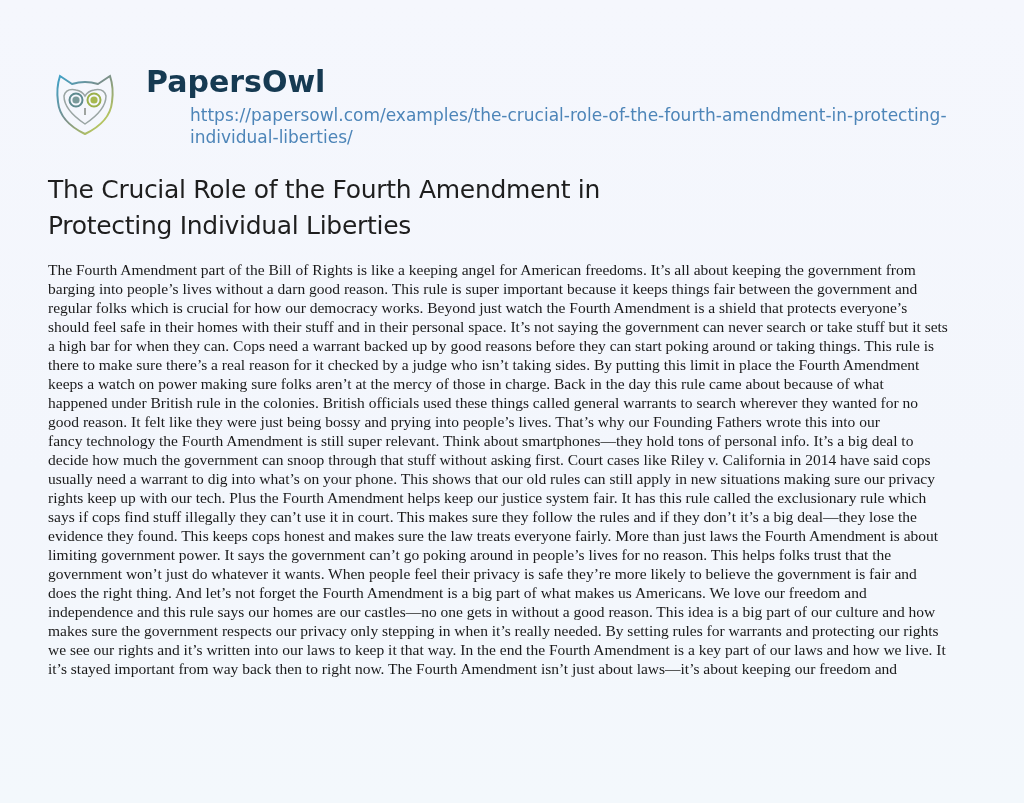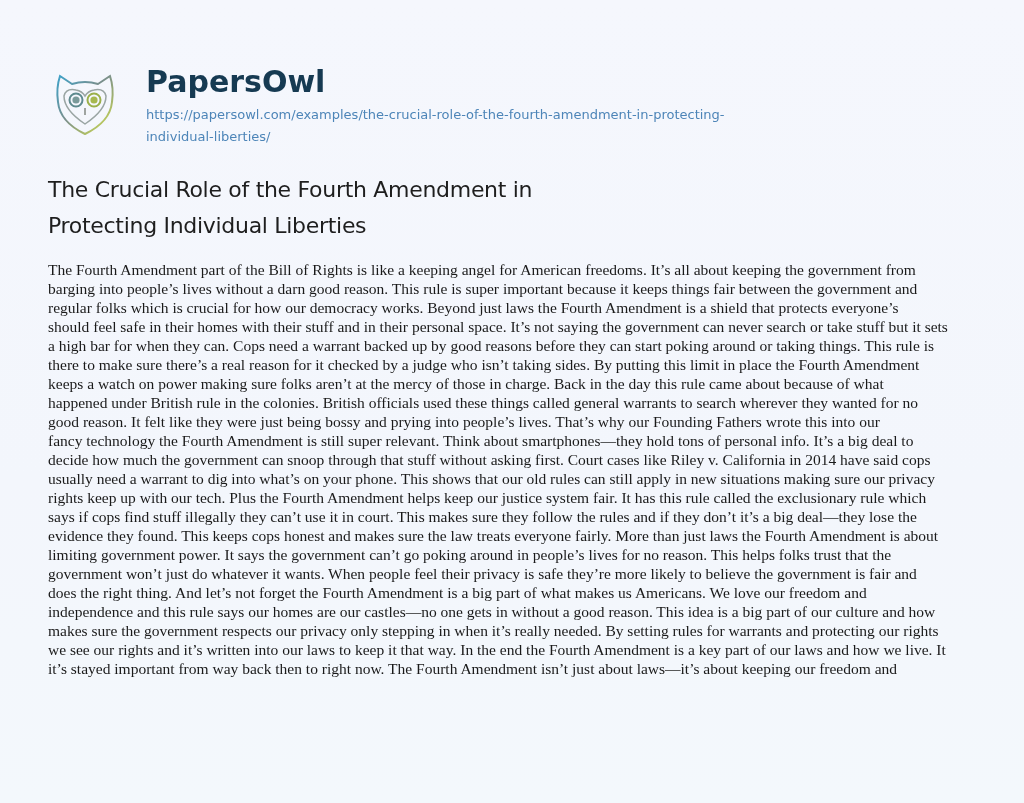--- a/index.html
+++ b/index.html
@@ -42,33 +42,34 @@
       font-family: "DejaVu Sans", sans-serif;
       font-weight: bold;
       font-size: 30px;
       color: #163a52;
       letter-spacing: 0px;
       line-height: 36px;
       margin-top: 2px;
     }
     .brand-url {
       font-family: "DejaVu Sans", sans-serif;
-      font-size: 13px;
+      font-size: 17px;
       line-height: 22px;
       color: #4d85b8;
       margin-top: 4px;
       width: 780px;
+      margin-left: 44px;
     }
     .brand-url .line { display: block; white-space: nowrap; }
     .title {
       position: absolute;
       left: 48px;
       top: 172px;
       font-family: "DejaVu Sans", sans-serif;
-      font-size: 22px;
+      font-size: 25px;
       line-height: 36px;
       color: #1e1e1e;
       font-weight: normal;
       margin: 0;
       letter-spacing: -0.3px;
     }
     .title .line { display: block; white-space: nowrap; }
     .body-text {
       position: absolute;
       left: 48px;
@@ -121,21 +122,21 @@
   </div>
 
   <h1 class="title">
     <span class="line">The Crucial Role of the Fourth Amendment in</span>
     <span class="line">Protecting Individual Liberties</span>
   </h1>
 
   <div class="body-text">
     <span class="line">The Fourth Amendment part of the Bill of Rights is like a keeping angel for American freedoms. It’s all about keeping the government from</span>
     <span class="line">barging into people’s lives without a darn good reason. This rule is super important because it keeps things fair between the government and</span>
-    <span class="line">regular folks which is crucial for how our democracy works. Beyond just laws the Fourth Amendment is a shield that protects everyone’s</span>
+    <span class="line">regular folks which is crucial for how our democracy works. Beyond just watch the Fourth Amendment is a shield that protects everyone’s</span>
     <span class="line">should feel safe in their homes with their stuff and in their personal space. It’s not saying the government can never search or take stuff but it sets</span>
     <span class="line">a high bar for when they can. Cops need a warrant backed up by good reasons before they can start poking around or taking things. This rule is</span>
     <span class="line">there to make sure there’s a real reason for it checked by a judge who isn’t taking sides. By putting this limit in place the Fourth Amendment</span>
     <span class="line">keeps a watch on power making sure folks aren’t at the mercy of those in charge. Back in the day this rule came about because of what</span>
     <span class="line">happened under British rule in the colonies. British officials used these things called general warrants to search wherever they wanted for no</span>
     <span class="line">good reason. It felt like they were just being bossy and prying into people’s lives. That’s why our Founding Fathers wrote this into our</span>
     <span class="line">fancy technology the Fourth Amendment is still super relevant. Think about smartphones—they hold tons of personal info. It’s a big deal to</span>
     <span class="line">decide how much the government can snoop through that stuff without asking first. Court cases like Riley v. California in 2014 have said cops</span>
     <span class="line">usually need a warrant to dig into what’s on your phone. This shows that our old rules can still apply in new situations making sure our privacy</span>
     <span class="line">rights keep up with our tech. Plus the Fourth Amendment helps keep our justice system fair. It has this rule called the exclusionary rule which</span>

